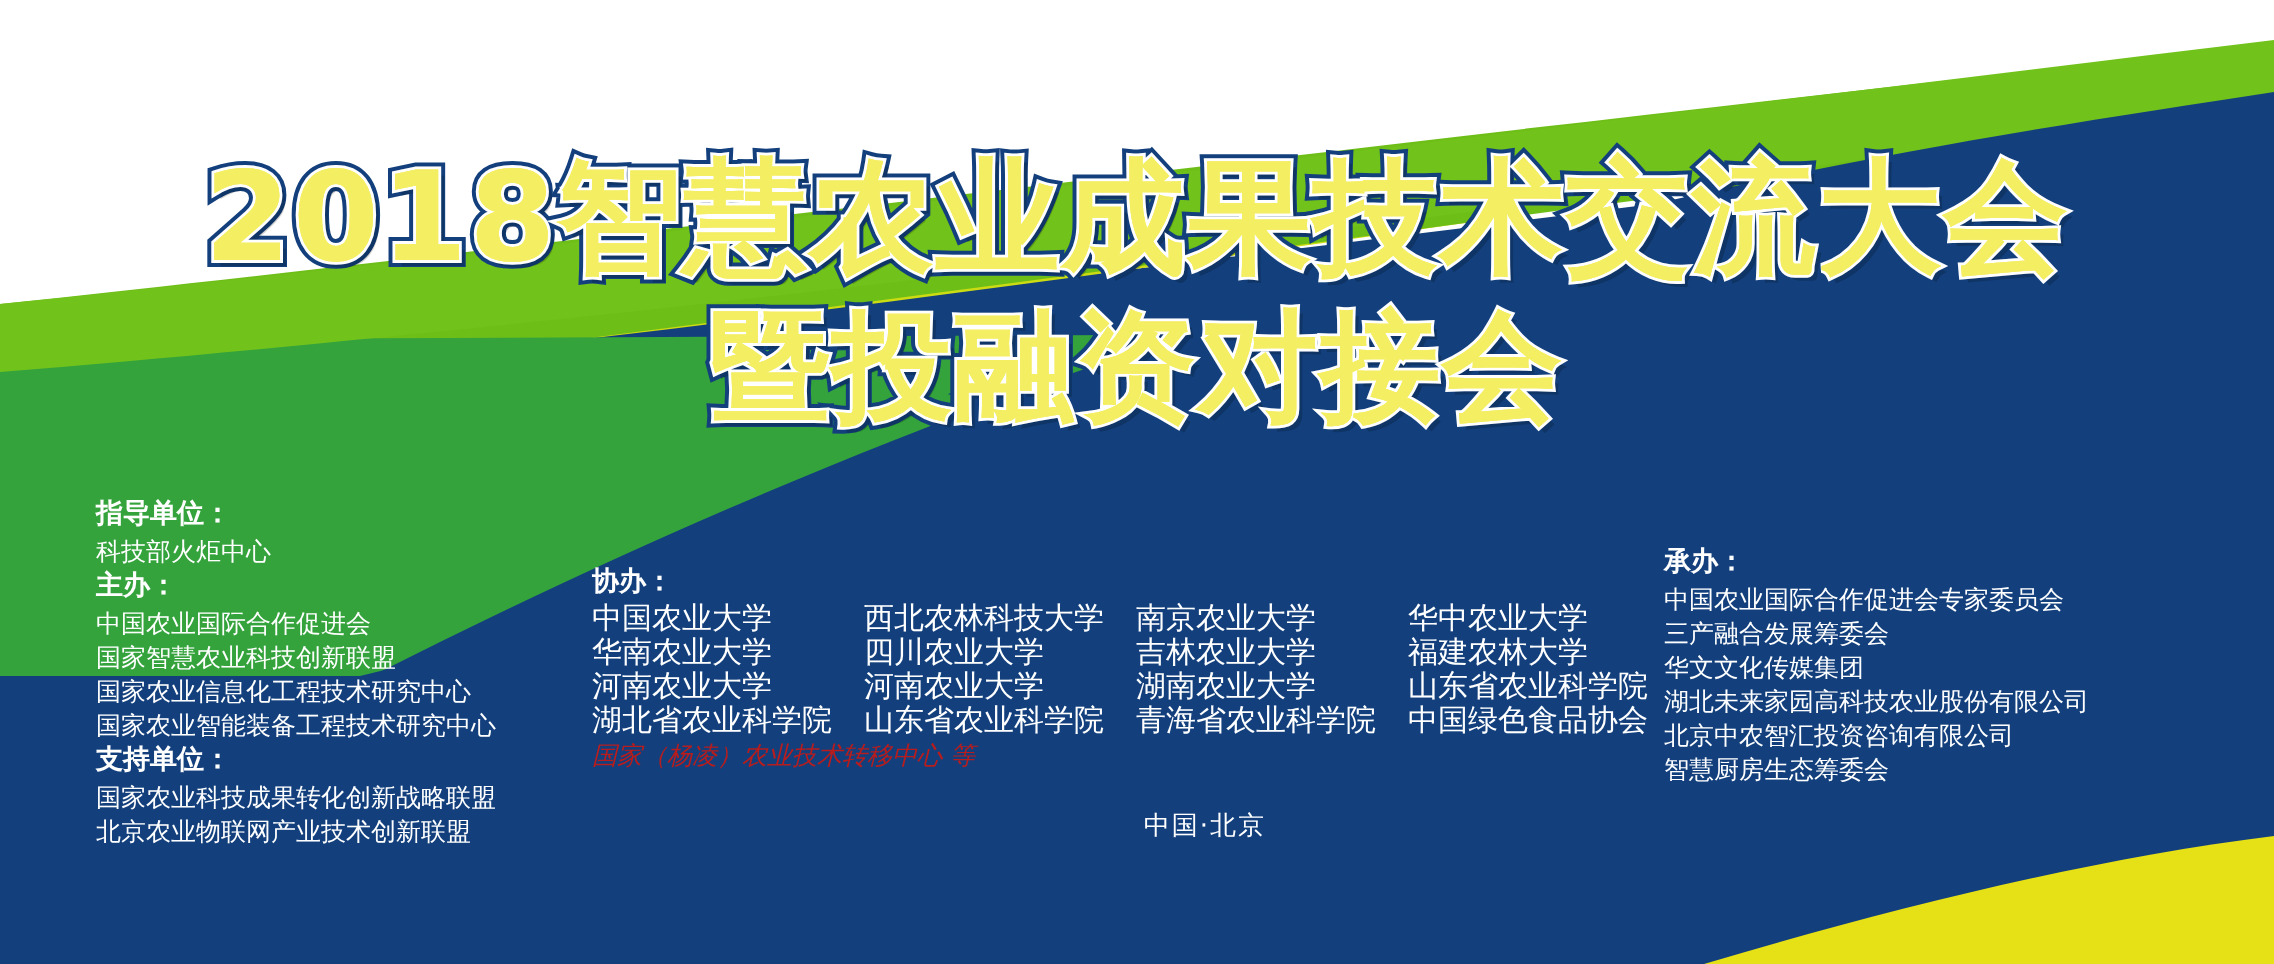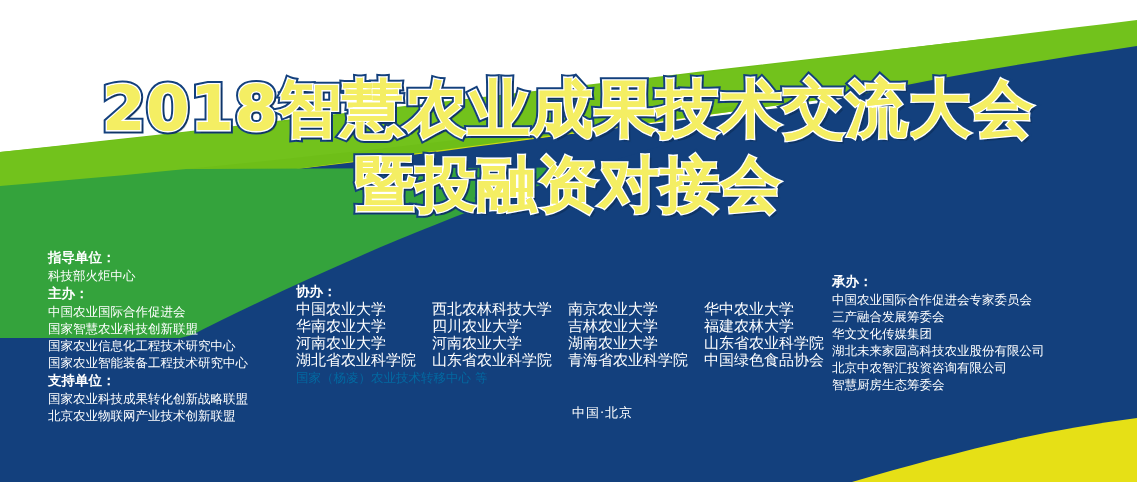--- a/index.html
+++ b/index.html
@@ -74,21 +74,21 @@
   .credits .it{font-weight:normal;}
 
   #col-left{left:48px;  top:248px;}
   #col-mid {left:296px; top:282px;}
   #col-right{left:832px;top:272px;}
 
   
   #coorg-grid{display:grid;grid-template-columns:136px 136px 136px 136px;
               column-gap:0px;row-gap:0px;}
   #coorg-grid .cell{font-size:15px;line-height:17px;color:#ffffff;white-space:nowrap;}
-  #coorg-tail{font-size:12.5px;line-height:17px;color:#0369a1;white-space:nowrap;}
+  #coorg-tail{font-size:12.5px;line-height:17px;color:#b91c1c;white-space:nowrap;font-style:italic;}
 
   #location{
     position:absolute;left:0;top:404px;width:1137px;text-align:center;
     color:#ffffff;font-size:13px;letter-spacing:1px;
     font-family:"DejaVu Sans","Liberation Sans",sans-serif;
     padding-left:34px;
   }
 </style>
 </head>
 <body>

